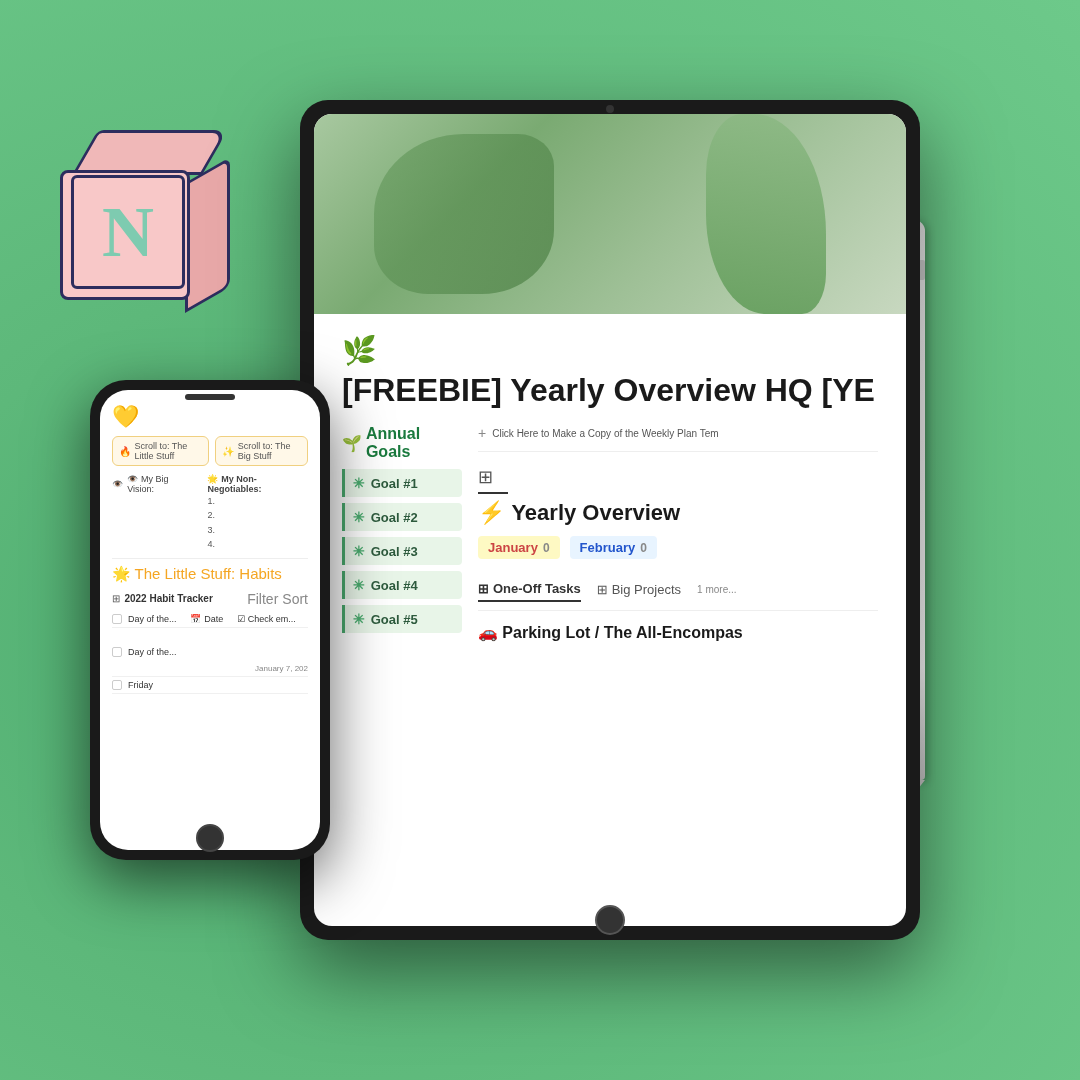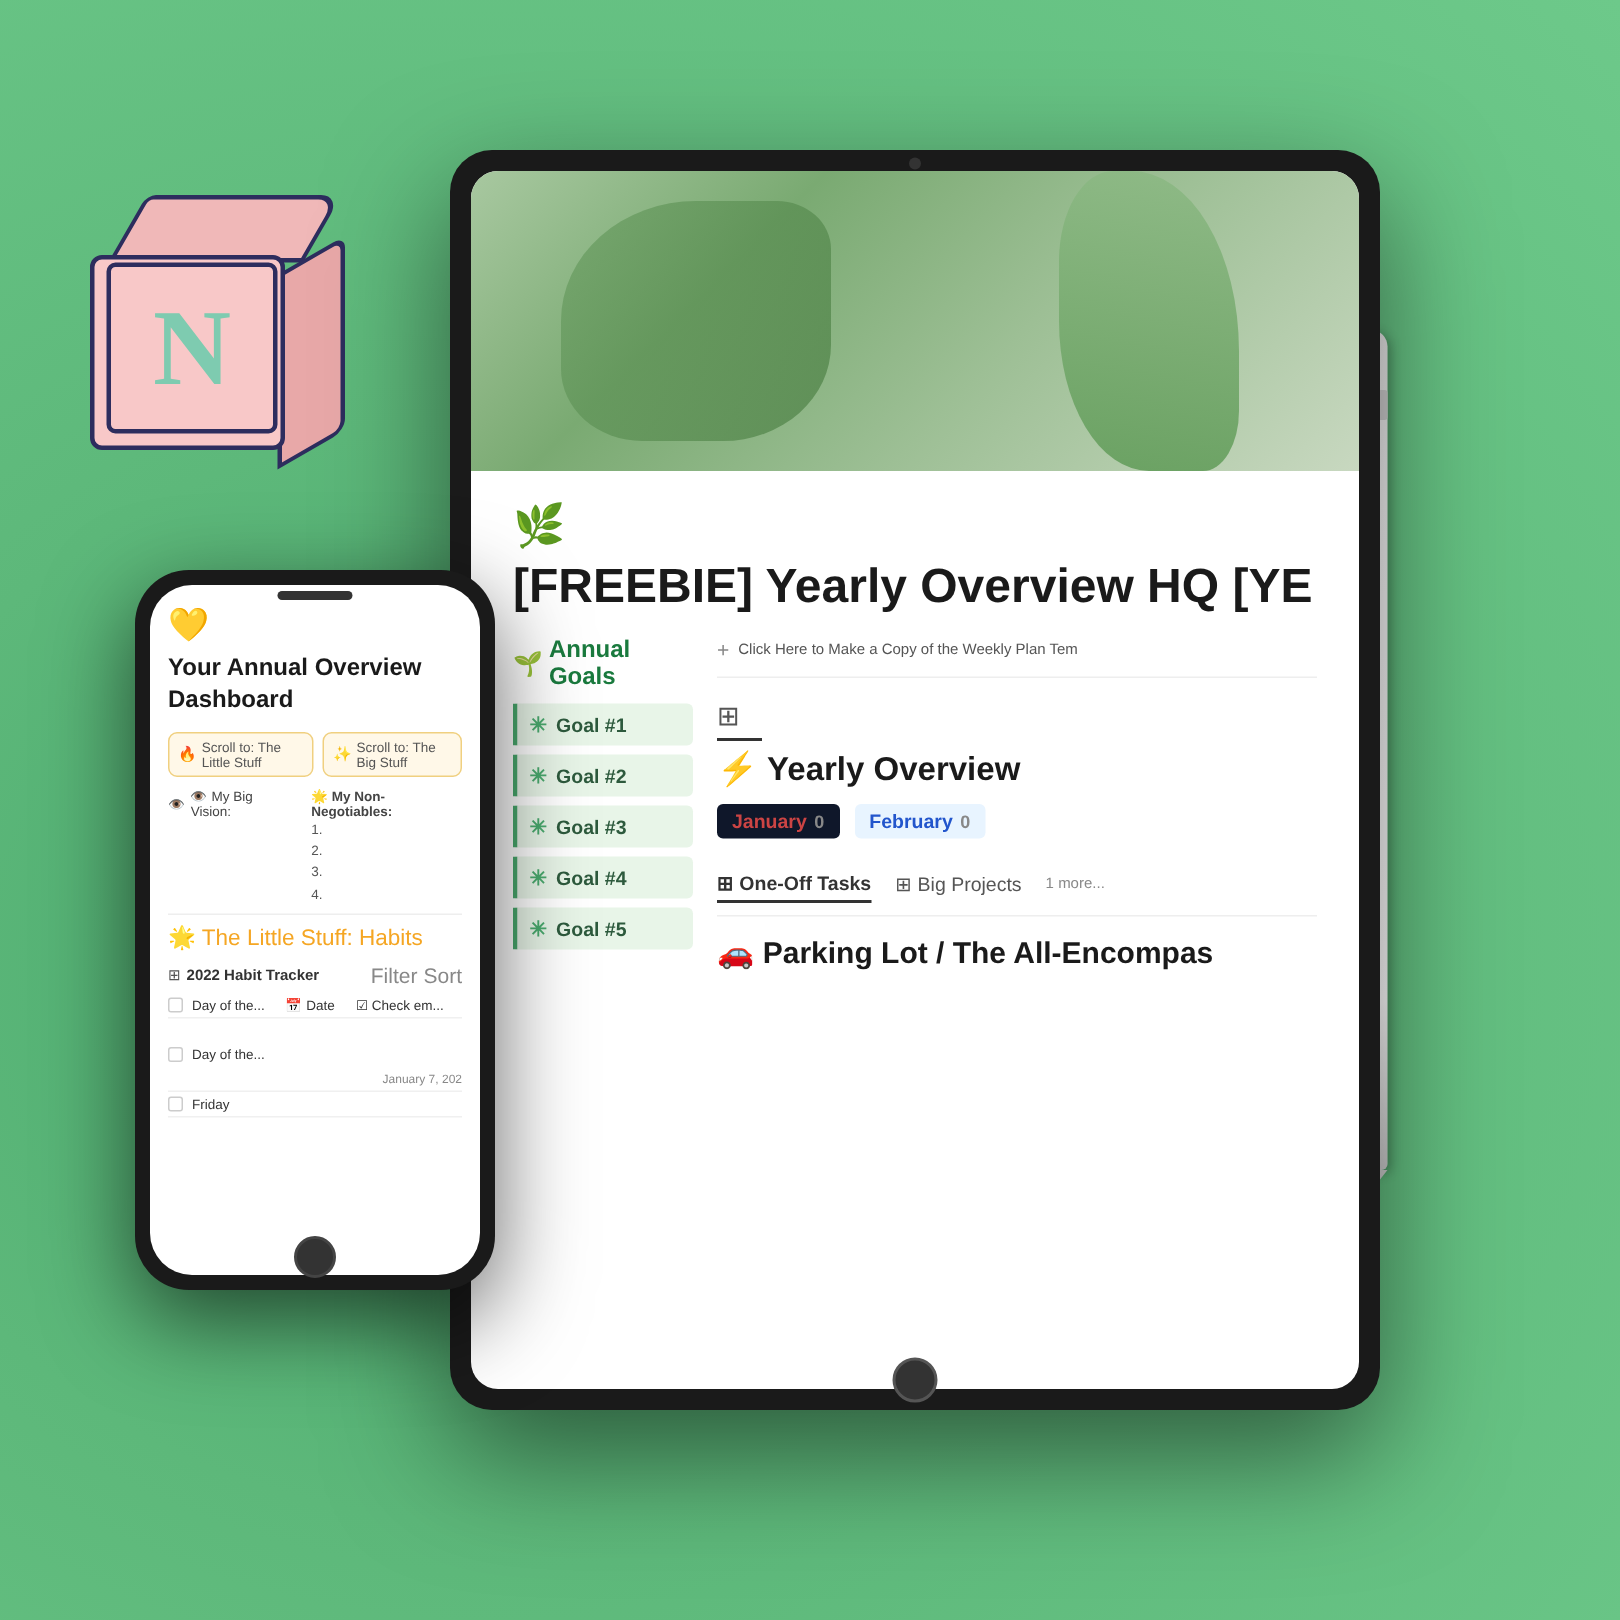--- a/index.html
+++ b/index.html
@@ -254,21 +254,21 @@
       padding: 4px 10px;
       border-radius: 4px;
       font-size: 13px;
       font-weight: 600;
       display: flex;
       align-items: center;
       gap: 5px;
     }
 
     .month-pill.january {
-      background: #0f172a;
+      background: #fef9c3;
       color: #cc4444;
     }
 
     .month-pill.february {
       background: #e8f4ff;
       color: #2255cc;
     }
 
     .month-count {
       font-size: 12px;
@@ -298,21 +298,21 @@
       color: #333;
       font-weight: 600;
     }
 
     .more-text {
       color: #888;
       font-size: 10px;
     }
 
     .parking-lot-row {
-      font-size: 20px;
+      font-size: 16px;
       font-weight: 800;
       color: #1a1a1a;
       display: flex;
       align-items: flex-start;
       gap: 6px;
     }
 
     
     .tablet-camera {
       position: absolute;
@@ -659,21 +659,20 @@
       </div>
     </div>
   </div>
   <div class="tablet-home"></div>
 </div>
 
 <div class="phone-device">
   <div class="phone-speaker"></div>
   <div class="phone-screen">
     <div class="phone-heart">💛</div>
-    <div class="phone-title">Your Annual Overview Dashboard</div>
 
     <div class="phone-button-row">
       <div class="phone-btn">
         <span class="phone-btn-icon">🔥</span>
         <span>Scroll to: The Little Stuff</span>
       </div>
       <div class="phone-btn">
         <span class="phone-btn-icon">✨</span>
         <span>Scroll to: The Big Stuff</span>
       </div>

